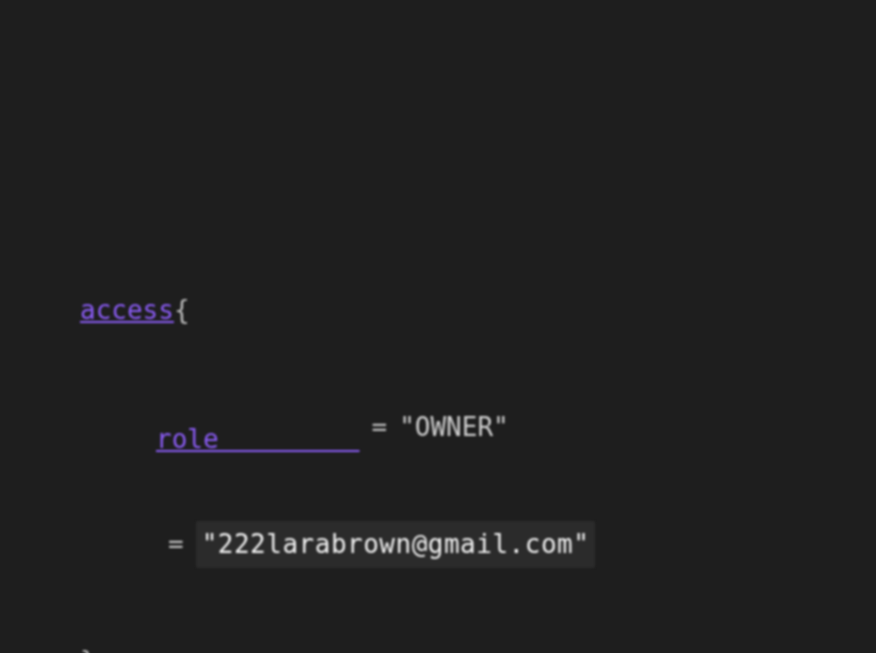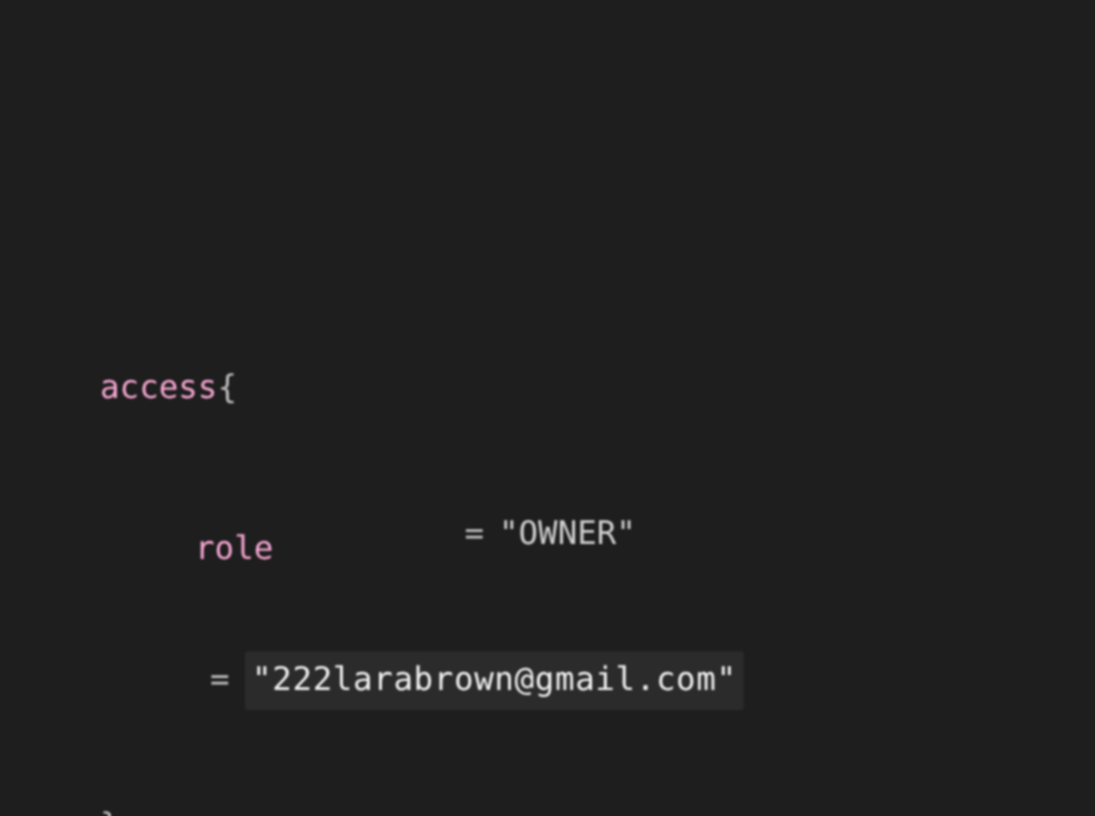--- a/index.html
+++ b/index.html
@@ -18,21 +18,21 @@
     .code-container {
       filter: blur(0.8px);
     }
     .line {
       height: 39px;
       display: flex;
       align-items: center;
     }
     .indent1 { padding-left: 80px; }
     .indent2 { padding-left: 156px; }
-    .kw { color: #f9a8d4; }
+    .kw { color: #8b5cf6; text-decoration: underline; }
     .punct { color: #bfbfbf; }
     .str { color: #cfcfcf; }
     .eq { color: #bfbfbf; margin: 0 12px; }
     .highlight {
       filter: blur(0px);
       background: #2b2b2b;
       color: #f2f2f2;
       padding: 4px 6px;
       border-radius: 2px;
       display: inline-block;

